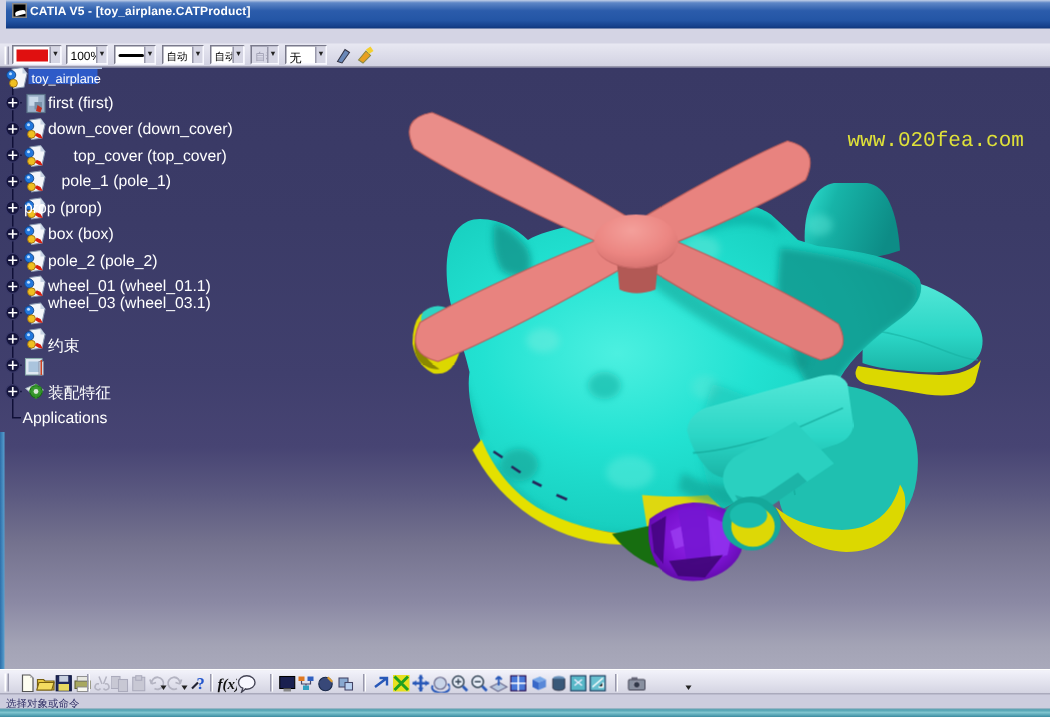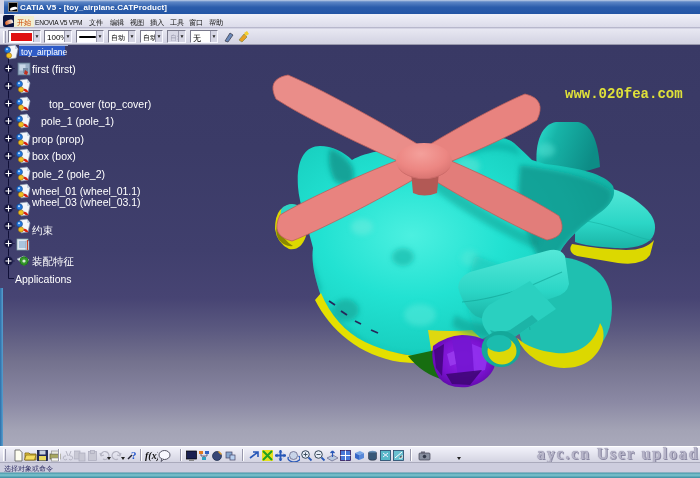--- a/index.html
+++ b/index.html
@@ -14,51 +14,36 @@
 #prodico{position:absolute;left:3px;top:1px;width:12px;height:12px;background:#0a1440;border-radius:2px}
 #prodico i{position:absolute;left:2px;top:5px;width:8px;height:4px;background:linear-gradient(90deg,#e06020,#f0f0f0);border-radius:50% 50% 0 0;transform:rotate(-18deg)}
 #toolbar1{position:absolute;left:0;top:29px;width:700px;height:16px;background:linear-gradient(#e8e8f2,#d2d2e2);border-bottom:1px solid #9898ac}
 .combo{position:absolute;top:1px;height:13px;background:#fff;border:1px solid;border-color:#7a7a8c #f8f8ff #f8f8ff #7a7a8c;font-size:8px;color:#000}
 .combo .arr{position:absolute;right:0;top:0;width:7px;height:11px;background:#d6d6e4;border-left:1px solid #9a9aac;text-align:center;font-size:5px;line-height:11px;color:#222}
 .gray{background:#d8d8e6;color:#999}
 #viewport{position:absolute;left:0;top:45px;width:700px;height:401px;
  background:linear-gradient(#393965 0%,#3b3b67 26%,#403f6d 51%,#474473 63%,#5b5980 71%,#74728e 79%,#8b89a4 89%,#a3a3b5 96%,#a9a9bb 100%)}
 #lborder{position:absolute;left:0;top:243px;width:3px;height:158px;background:linear-gradient(90deg,#2e6ea8,#57a0d0)}
 .wm1{position:absolute;left:565px;top:22px;font-size:15px;font-weight:bold;color:#c9cb3a;letter-spacing:2px}
-.wm2{position:absolute;left:565px;top:41px;font-size:14px;font-weight:bold;color:#dfe139;font-family:"Liberation Mono",monospace;letter-spacing:0px}
+.wm2{position:absolute;left:565px;top:41px;font-size:14px;font-weight:normal;color:#dfe139;font-family:"Liberation Mono",monospace;letter-spacing:0px}
 #tree{position:absolute;left:0;top:0;width:260px;height:300px}
 .trow{position:absolute;font-size:10.5px;color:#fff;white-space:nowrap}
 #botbar{position:absolute;left:0;top:446px;width:700px;height:16px;background:linear-gradient(#f2f2fa,#d4d4e2);border-top:1px solid #fff}
 #statusbar{position:absolute;left:0;top:462px;width:700px;height:10px;background:#cdcdde;border-top:1px solid #aaaabc;font-size:7px;color:#2e2e64}
 #statusbar span{position:absolute;left:4px;top:1px}
 #teal{position:absolute;left:0;top:472px;width:700px;height:6px;background:linear-gradient(#b4bccc 0%,#4e9fb0 20%,#7fc4ce 50%,#5aa8b8 76%,#3d8ba0 100%)}
 .ayc{position:absolute;left:537px;top:-2px;font-family:"Liberation Serif",serif;font-size:16px;font-weight:bold;color:#b7b5c9;letter-spacing:1.8px;text-shadow:0 0 1px #706e8a, 1px 1px 0 #8d8ba5}
 </style></head>
 <body>
 <div id="win">
 <div id="titlebar">
       <div id="appico">
         <i></i>
       </div>
       <div class="txt">CATIA V5 - [toy_airplane.CATProduct]</div>
-    </div>
-<div id="menubar">
-      <div id="prodico">
-        <i></i>
-      </div>
-      <span style="left:14px;top:2px;width:20px;height:11px;background:#f2eecf;"></span>
-      <span style="left:17px;color:#cc4400">开始</span>
-      <span style="left:35px;color:#111"><i style="font-style:normal;font-size:6.6px;letter-spacing:-0.25px">ENOVIA V5 VPM</i></span>
-      <span style="left:89px;color:#111">文件</span>
-      <span style="left:110px;color:#111">编辑</span>
-      <span style="left:130px;color:#111">视图</span>
-      <span style="left:150px;color:#111">插入</span>
-      <span style="left:170px;color:#111">工具</span>
-      <span style="left:189px;color:#111">窗口</span>
-      <span style="left:209px;color:#111">帮助</span>
     </div>
 <div id="toolbar1">
 <div style="position:absolute;left:3px;top:2px;width:3px;height:12px;border-left:1px solid #fff;border-right:1px solid #9898ac"></div>
 <div class="combo" style="left:8px;width:33px">
         <div style="position:absolute;left:2px;top:2px;width:21px;height:8px;background:#e01010"></div>
         <div class="arr">▼</div>
       </div>
 <div class="combo" style="left:44px;width:28px">
         <span style="position:absolute;left:2px;top:2px">100%</span>
         <div class="arr">▼</div>
@@ -287,20 +272,21 @@
         </svg>
         <div class="trow" style="left:32px;top:62.5px">first (first)</div>
 <svg class="ticon" style="position:absolute;left:15px;top:78.0px" width="17" height="17" viewBox="0 0 17 17">
           <path d="M5,2 L12,1 L15,5 L13,14 L6,15 Z" fill="#f4f6fa" stroke="#8898b0" stroke-width="0.7"></path>
           <path d="M12,1 L15,5 L12,5 Z" fill="#c8d4e4"></path>
           <circle cx="4.5" cy="6" r="3" fill="#2277dd" stroke="#114488" stroke-width="0.6"></circle>
           <circle cx="4" cy="5.2" r="1" fill="#bbddff"></circle>
           <circle cx="6" cy="11.5" r="2.6" fill="#f0c020" stroke="#a07010" stroke-width="0.6"></circle>
           <path d="M9.5,10.5 l2.5,1.2 1.5,2.6 -2.8,-0.4 -2.4,-1.6 z" fill="#d82010"></path>
         </svg>
+        <div class="trow" style="left:32px;top:80.0px">down_cover (down_cover)</div>
 <svg class="ticon" style="position:absolute;left:15px;top:95.5px" width="17" height="17" viewBox="0 0 17 17">
           <path d="M5,2 L12,1 L15,5 L13,14 L6,15 Z" fill="#f4f6fa" stroke="#8898b0" stroke-width="0.7"></path>
           <path d="M12,1 L15,5 L12,5 Z" fill="#c8d4e4"></path>
           <circle cx="4.5" cy="6" r="3" fill="#2277dd" stroke="#114488" stroke-width="0.6"></circle>
           <circle cx="4" cy="5.2" r="1" fill="#bbddff"></circle>
           <circle cx="6" cy="11.5" r="2.6" fill="#f0c020" stroke="#a07010" stroke-width="0.6"></circle>
           <path d="M9.5,10.5 l2.5,1.2 1.5,2.6 -2.8,-0.4 -2.4,-1.6 z" fill="#d82010"></path>
         </svg>
         <div class="trow" style="left:49px;top:97.5px">top_cover (top_cover)</div>
 <svg class="ticon" style="position:absolute;left:15px;top:113.0px" width="17" height="17" viewBox="0 0 17 17">
@@ -313,21 +299,21 @@
         </svg>
         <div class="trow" style="left:41px;top:115.0px">pole_1 (pole_1)</div>
 <svg class="ticon" style="position:absolute;left:15px;top:130.5px" width="17" height="17" viewBox="0 0 17 17">
           <path d="M5,2 L12,1 L15,5 L13,14 L6,15 Z" fill="#f4f6fa" stroke="#8898b0" stroke-width="0.7"></path>
           <path d="M12,1 L15,5 L12,5 Z" fill="#c8d4e4"></path>
           <circle cx="4.5" cy="6" r="3" fill="#2277dd" stroke="#114488" stroke-width="0.6"></circle>
           <circle cx="4" cy="5.2" r="1" fill="#bbddff"></circle>
           <circle cx="6" cy="11.5" r="2.6" fill="#f0c020" stroke="#a07010" stroke-width="0.6"></circle>
           <path d="M9.5,10.5 l2.5,1.2 1.5,2.6 -2.8,-0.4 -2.4,-1.6 z" fill="#d82010"></path>
         </svg>
-        <div class="trow" style="left:32px;top:132.5px">prop (prop)</div>
+        <div class="trow" style="left:16px;top:132.5px">prop (prop)</div>
 <svg class="ticon" style="position:absolute;left:15px;top:148.0px" width="17" height="17" viewBox="0 0 17 17">
           <path d="M5,2 L12,1 L15,5 L13,14 L6,15 Z" fill="#f4f6fa" stroke="#8898b0" stroke-width="0.7"></path>
           <path d="M12,1 L15,5 L12,5 Z" fill="#c8d4e4"></path>
           <circle cx="4.5" cy="6" r="3" fill="#2277dd" stroke="#114488" stroke-width="0.6"></circle>
           <circle cx="4" cy="5.2" r="1" fill="#bbddff"></circle>
           <circle cx="6" cy="11.5" r="2.6" fill="#f0c020" stroke="#a07010" stroke-width="0.6"></circle>
           <path d="M9.5,10.5 l2.5,1.2 1.5,2.6 -2.8,-0.4 -2.4,-1.6 z" fill="#d82010"></path>
         </svg>
         <div class="trow" style="left:32px;top:150.0px">box (box)</div>
 <svg class="ticon" style="position:absolute;left:15px;top:165.5px" width="17" height="17" viewBox="0 0 17 17">
@@ -506,18 +492,17 @@
         <rect x="3" y="2.5" width="4" height="2" fill="#667"></rect>
       </svg>
 <div style="position:absolute;left:107px;top:10px;width:0;height:0;border-left:2.5px solid transparent;border-right:2.5px solid transparent;border-top:3.5px solid #222"></div>
 <div style="position:absolute;left:121px;top:10px;width:0;height:0;border-left:2.5px solid transparent;border-right:2.5px solid transparent;border-top:3.5px solid #222"></div>
 <div style="position:absolute;left:457px;top:10px;width:0;height:0;border-left:2.5px solid transparent;border-right:2.5px solid transparent;border-top:3.5px solid #222"></div>
 <div style="position:absolute;left:58px;top:2px;width:2px;height:12px;border-left:1px solid #9898ac;border-right:1px solid #fff"></div>
 <div style="position:absolute;left:140px;top:2px;width:2px;height:12px;border-left:1px solid #9898ac;border-right:1px solid #fff"></div>
 <div style="position:absolute;left:180px;top:2px;width:2px;height:12px;border-left:1px solid #9898ac;border-right:1px solid #fff"></div>
 <div style="position:absolute;left:242px;top:2px;width:2px;height:12px;border-left:1px solid #9898ac;border-right:1px solid #fff"></div>
 <div style="position:absolute;left:410px;top:2px;width:2px;height:12px;border-left:1px solid #9898ac;border-right:1px solid #fff"></div>
-<span class="ayc">ayc.cn User upload</span>
 </div>
 <div id="statusbar">
       <span>选择对象或命令</span>
     </div>
 <div id="teal"></div>
 </div>
 </body></html>

